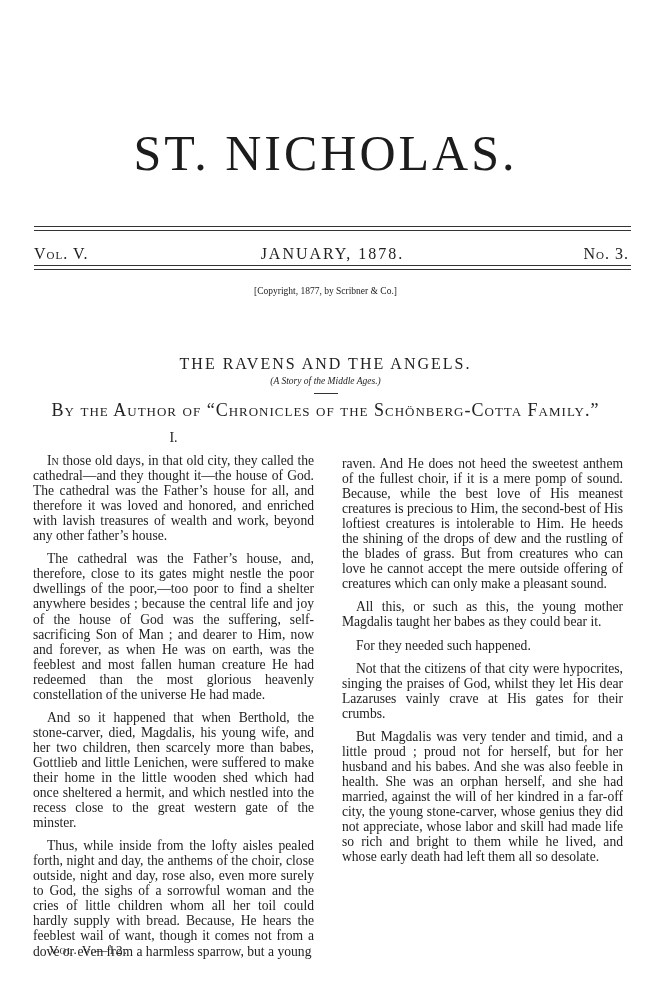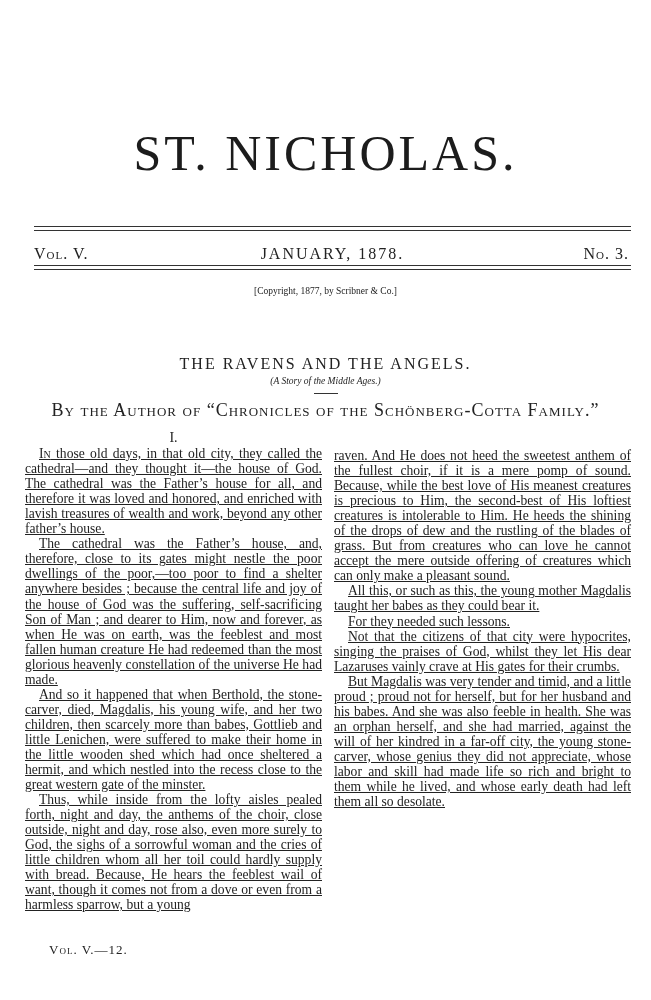--- a/index.html
+++ b/index.html
@@ -21,21 +21,21 @@
   .title { position: absolute; top: 355px; left: 0; width: 651px; text-align: center; font-size: 16px; letter-spacing: 2px; }
   .subtitle { position: absolute; top: 376px; left: 0; width: 651px; text-align: center; font-size: 9.5px; font-style: italic; }
   .short-rule { position: absolute; top: 393px; left: 314px; width: 24px; border-top: 1px solid #333; }
   .byline { position: absolute; top: 400px; left: 0; width: 651px; text-align: center; font-size: 18px; font-variant: small-caps; letter-spacing: 1px; }
   .col {
     position: absolute; top: 430px; width: 297px; font-size: 13.6px; line-height: 15.05px;
     text-align: justify; hyphens: manual;
   }
   .col.left { left: 25px; }
   .col.right { left: 334px; top: 448px; }
-  .col p { margin: 0; text-indent: 14px; text-decoration: underline; }
+  .col p { margin: 8px; text-indent: 14px; }
   .col p.noindent { text-indent: 0; }
   .section-num { text-align: center; margin: 0 0 1px 0; font-size: 14px; }
   .dropcap { font-variant: small-caps; }
   .footer-sig { position: absolute; top: 942px; left: 49px; font-size: 13px; font-variant: small-caps; letter-spacing: 1px; text-align: right; }
 </style>
 </head>
 <body>
 
 <div class="masthead">ST. NICHOLAS.</div>
 
@@ -64,18 +64,18 @@
     <span class="dropcap">In</span><span> those old days, in that old city, they called the cathedral—and they thought it—the house of God.  The cathedral was the Father’s house for all, and therefore it was loved and honored, and enriched with lavish treasures of wealth and work, beyond any other father’s house.</span>
   </p>
   <p>The cathedral was the Father’s house, and, therefore, close to its gates might nestle the poor dwellings of the poor,—too poor to find a shelter anywhere besides ; because the central life and joy of the house of God was the suffering, self-sacrificing Son of Man ; and dearer to Him, now and forever, as when He was on earth, was the feeblest and most fallen human creature He had redeemed than the most glorious heavenly constellation of the universe He had made.</p>
   <p>And so it happened that when Berthold, the stone-carver, died, Magdalis, his young wife, and her two children, then scarcely more than babes, Gottlieb and little Lenichen, were suffered to make their home in the little wooden shed which had once sheltered a hermit, and which nestled into the recess close to the great western gate of the minster.</p>
   <p>Thus, while inside from the lofty aisles pealed forth, night and day, the anthems of the choir, close outside, night and day, rose also, even more surely to God, the sighs of a sorrowful woman and the cries of little children whom all her toil could hardly supply with bread.  Because, He hears the feeblest wail of want, though it comes not from a dove or even from a harmless sparrow, but a young</p>
 </div>
 
 <div class="col right">
   <p class="noindent">raven.  And He does not heed the sweetest anthem of the fullest choir, if it is a mere pomp of sound.  Because, while the best love of His meanest creatures is precious to Him, the second-best of His loftiest creatures is intolerable to Him.  He heeds the shining of the drops of dew and the rustling of the blades of grass.  But from creatures who can love he cannot accept the mere outside offering of creatures which can only make a pleasant sound.</p>
   <p>All this, or such as this, the young mother Magdalis taught her babes as they could bear it.</p>
-  <p>For they needed such lessons.</p>
+  <p>For they needed such happened.</p>
   <p>Not that the citizens of that city were hypocrites, singing the praises of God, whilst they let His dear Lazaruses vainly crave at His gates for their crumbs.</p>
   <p>But Magdalis was very tender and timid, and a little proud ; proud not for herself, but for her husband and his babes.  And she was also feeble in health.  She was an orphan herself, and she had married, against the will of her kindred in a far-off city, the young stone-carver, whose genius they did not appreciate, whose labor and skill had made life so rich and bright to them while he lived, and whose early death had left them all so desolate.</p>
 </div>
 
 <div class="footer-sig">Vol. V.—12.</div>
 
 </body></html>

